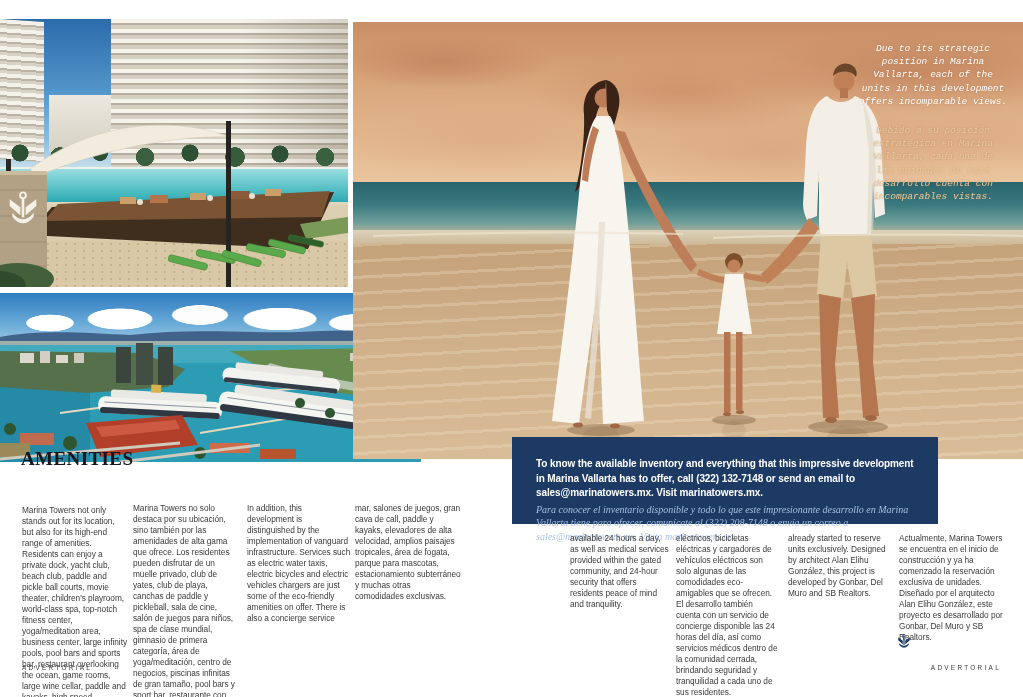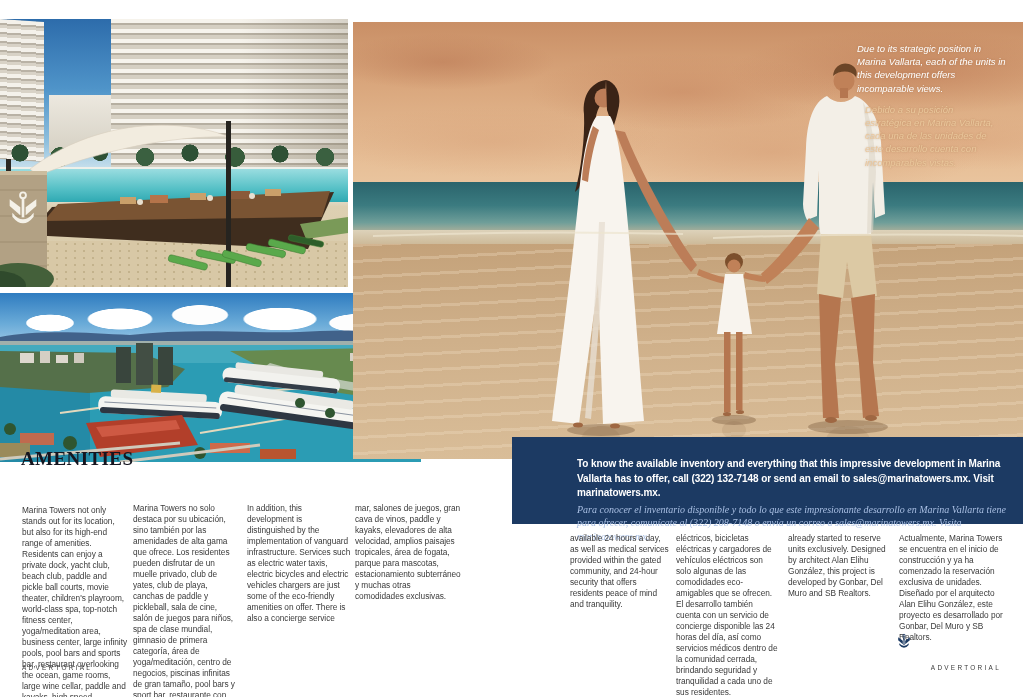--- a/index.html
+++ b/index.html
@@ -61,28 +61,28 @@
     radial-gradient(ellipse 200px 40px at 620px 120px,rgba(214,156,116,.4),transparent 70%)}
   .b-ocean{position:absolute;left:0;top:160px;width:670px;height:52px;
     background:linear-gradient(180deg,#2a646c 0%,#3b7b80 45%,#6f9e99 78%,#b9b49b 100%)}
   .b-foam{position:absolute;left:0;top:208px;width:670px;height:16px;
     background:linear-gradient(180deg,#ddd2ba,#cbb795)}
   .b-sand{position:absolute;left:0;top:222px;width:670px;height:215px;
     background:linear-gradient(180deg,#c4a27a 0%,#cfb08a 45%,#d9bd98 100%)}
   .b-streaks{position:absolute;left:0;top:222px;width:670px;height:215px;
     background:repeating-linear-gradient(177deg,rgba(242,224,198,.30) 0 3px,rgba(0,0,0,0) 3px 16px)}
   .b-figures{position:absolute;inset:0;width:100%;height:100%}
-  .ov{position:absolute;top:20px;right:14px;width:152px;text-align:left;
-    font-family:Liberation Sans, sans-serif;font-style:italic}
+  .ov{position:absolute;top:20px;right:14px;width:152px;text-align:center;
+    font-family:Liberation Mono, monospace;font-style:italic}
   .ov-en{color:#fff;font-size:9.5px;line-height:13.2px;margin:0;text-shadow:0 0 2px rgba(150,100,60,.45)}
-  .ov-es{color:#ebc89c;font-size:9.5px;line-height:13.2px;margin:8px;text-shadow:0 0 2px rgba(140,90,50,.4)}
-
-  
-  .banner{position:absolute;left:512px;top:437px;width:512px;height:87px;background:#1c3a63;
-    box-sizing:border-box;padding:20px 14px 0 65px}
+  .ov-es{color:#ebc89c;font-size:9.5px;line-height:13.2px;margin:16px;text-shadow:0 0 2px rgba(140,90,50,.4)}
+
+  
+  .banner{position:absolute;left:512px;top:437px;width:426px;height:87px;background:#1c3a63;
+    box-sizing:border-box;padding:20px 14px 0 24px}
   .banner-en{margin:0;color:#fff;font-weight:700;font-size:10px;line-height:14.5px;letter-spacing:-.1px}
   .banner-es{margin:2px 0 0;color:#a9bfe3;font-family:"Liberation Serif",serif;font-style:italic;
     font-size:10px;line-height:13.5px}
 
   
   .amenities-heading{position:absolute;left:21px;top:448px;margin:0;
     font-family:"Liberation Serif",serif;font-size:19px;font-weight:600;letter-spacing:.4px;color:#15151f}
   .col{position:absolute;font-size:8.3px;line-height:11px;color:#3a3a3a;letter-spacing:-.05px}
   .col p{margin:0 0 11px}
   .c1{left:22px;top:505px;width:106px}
@@ -292,21 +292,21 @@
   <div class="col c1">
       <p>Marina Towers not only stands out for its location, but also for its high-end range of amenities. Residents can enjoy a private dock, yacht club, beach club, paddle and pickle ball courts, movie theater, children's playroom, world-class spa, top-notch fitness center, yoga/meditation area, business center, large infinity pools, pool bars and sports bar, restaurant overlooking the ocean, game rooms, large wine cellar, paddle and kayaks, high speed</p>
     </div>
   <div class="col c2">
       <p>Marina Towers no solo destaca por su ubicación, sino también por las amenidades de alta gama que ofrece. Los residentes pueden disfrutar de un muelle privado, club de yates, club de playa, canchas de paddle y pickleball, sala de cine, salón de juegos para niños, spa de clase mundial, gimnasio de primera categoría, área de yoga/meditación, centro de negocios, piscinas infinitas de gran tamaño, pool bars y sport bar, restaurante con vista al</p>
     </div>
   <div class="col c3">
       <p>In addition, this development is distinguished by the implementation of vanguard infrastructure. Services such as electric water taxis, electric bicycles and electric vehicles chargers are just some of the eco-friendly amenities on offer. There is also a concierge service</p>
     </div>
   <div class="col c4">
-      <p>mar, salones de juegos, gran cava de vinos, paddle y kayaks, elevadores de alta velocidad, amplios paisajes tropicales, área de fogata, parque para mascotas, estacionamiento subterráneo y muchas otras comodidades exclusivas.</p>
+      <p>mar, salones de juegos, gran cava de call, paddle y kayaks, elevadores de alta velocidad, amplios paisajes tropicales, área de fogata, parque para mascotas, estacionamiento subterráneo y muchas otras comodidades exclusivas.</p>
     </div>
   <div class="col c5">
       <p>available 24 hours a day, as well as medical services provided within the gated community, and 24-hour security that offers residents peace of mind and tranquility.</p>
     </div>
   <div class="col c6">
       <p>eléctricos, bicicletas eléctricas y cargadores de vehículos eléctricos son solo algunas de las comodidades eco-amigables que se ofrecen. El desarrollo también cuenta con un servicio de concierge disponible las 24 horas del día, así como servicios médicos dentro de la comunidad cerrada, brindando seguridad y tranquilidad a cada uno de sus residentes.</p>
     </div>
   <div class="col c8">
       <p>Actualmente, Marina Towers se encuentra en el inicio de construcción y ya ha comenzado la reservación exclusiva de unidades. Diseñado por el arquitecto Alan Elihu González, este proyecto es desarrollado por Gonbar, Del Muro y SB Realtors.</p>
     </div>

